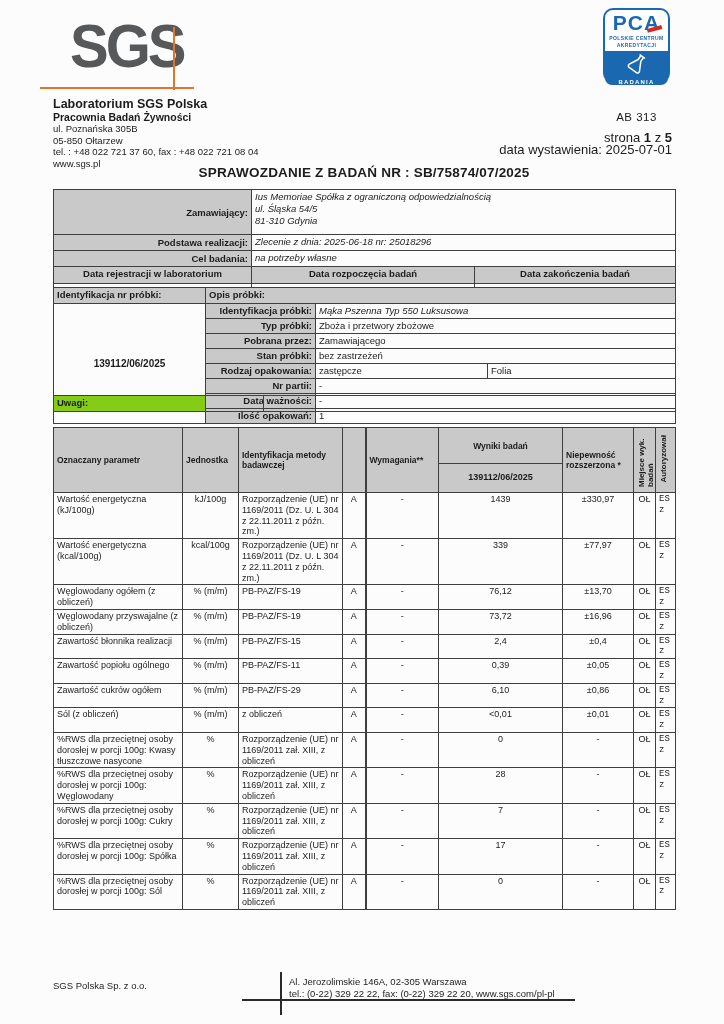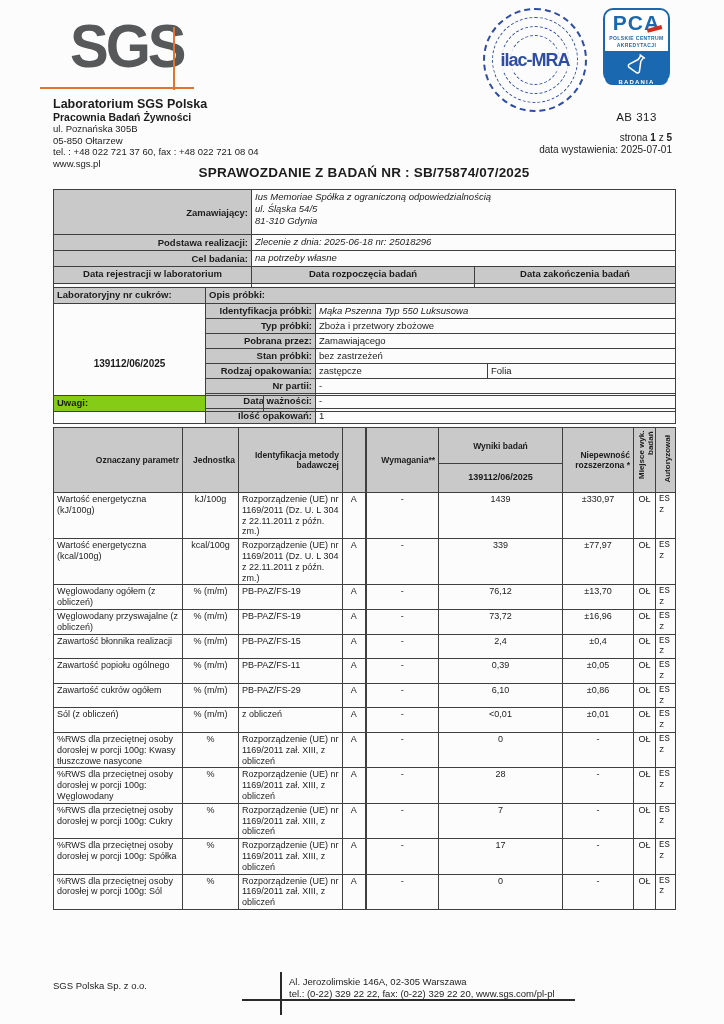--- a/index.html
+++ b/index.html
@@ -35,21 +35,21 @@
   .pca-red { position:absolute; right:-2px; top:16px; width:15px; height:3.5px; background:#d42b1e;
              transform:rotate(-15deg); }
   .pca-sub { font-size:5px; font-weight:bold; color:#1a68b0; text-align:center; line-height:6.5px;
              text-transform:uppercase; letter-spacing:0.4px; margin-top:1px; }
   .pca-box { margin-top:3px; width:100%; flex:1; background:#1a68b0; border-radius:0 0 7px 7px;
              display:flex; flex-direction:column; align-items:center; justify-content:center; }
   .pca-box svg { display:block; }
   .pca-badania { font-size:6px; color:#fff; font-weight:bold; letter-spacing:1.2px; margin-top:2px; }
   .ab-number { position:absolute; left:603px; top:111px; width:67px; text-align:center;
                font-size:11.5px; letter-spacing:0.5px; }
-  .page-info { position:absolute; right:52px; top:132px; text-align:right; font-size:10px; line-height:11.5px; }
+  .page-info { position:absolute; right:52px; top:132px; text-align:right; font-size:13px; line-height:11.5px; }
 
   
   .report-title { position:absolute; left:53px; top:165px; width:622px; text-align:center;
                   font-size:13.5px; font-weight:bold; letter-spacing:0.2px; }
 
   
   table { border-collapse:collapse; table-layout:fixed; }
   td, th { border:1px solid #3f3f3f; font-size:9.5px; padding:1px 3px; vertical-align:top;
            overflow:hidden; word-wrap:break-word; }
 
@@ -68,21 +68,21 @@
   .sample-table .shead { background:#c9c9c9; font-weight:bold; height:13px; }
   .sample-table .labno { font-weight:bold; text-align:center; vertical-align:middle; font-size:10px; }
   .sample-table .slbl { background:#c9c9c9; font-weight:bold; text-align:right; }
   .italic { font-style:italic; }
   .uwagi-table { position:absolute; left:53px; top:395px; width:622px; }
   .uwagi-table td { height:13px; line-height:12px; }
   .uwagi-table .ulbl { background:#84cc16; font-weight:bold; }
 
   
   .results-table { position:absolute; left:53px; top:427px; width:622px; }
-  .results-table th { background:#c9c9c9; font-size:8.5px; font-weight:bold; text-align:right;
+  .results-table th { background:#c9c9c9; font-size:8.5px; font-weight:bold; text-align:left;
                       vertical-align:middle; line-height:10px; }
   .results-table td { font-size:9px; line-height:10.8px; }
   .hdr-row th { height:62px; }
   .th-wyniki { padding:0; }
   .wyn-top { height:33px; border-bottom:1px solid #3f3f3f; display:flex; align-items:center; justify-content:center; }
   .wyn-bot { height:27px; display:flex; align-items:center; justify-content:center; font-size:9px; }
   .vert { writing-mode:vertical-rl; transform:rotate(180deg); display:inline-block;
           max-height:56px; line-height:9px; font-size:8px; }
   .b-thick { border-left-width:2px; }
   .c-unit, .c-flag, .c-req, .c-res, .c-unc, .c-place { text-align:center; }
@@ -105,27 +105,20 @@
 
   <div class="addr-block">
     <div class="lab-name">Laboratorium SGS Polska</div>
     <div class="lab-dept">Pracownia Badań Żywności</div>
     <div class="addr-line">ul. Poznańska 305B</div>
     <div class="addr-line">05-850 Ołtarzew</div>
     <div class="addr-line">tel. : +48 022 721 37 60, fax : +48 022 721 08 04</div>
     <div class="addr-line">www.sgs.pl</div>
   </div>
 
-  <div class="ilac-stamp">
-    <div class="ilac-ring ilac-r1"></div>
-    <div class="ilac-ring ilac-r2"></div>
-    <div class="ilac-ring ilac-r3"></div>
-    <div class="ilac-ring ilac-r4"></div>
-    <div class="ilac-label">ilac-MRA</div>
-  </div>
 
   <div class="pca-badge">
     <div class="pca-abbr">
       <span>PCA</span>
       <span class="pca-red"></span>
     </div>
     <div class="pca-sub">
       <div>Polskie Centrum</div>
       <div>Akredytacji</div>
     </div>
@@ -194,21 +187,21 @@
 
   <table class="sample-table">
     <colgroup>
         <col style="width:152px">
         <col style="width:110px">
         <col style="width:172px">
         <col style="width:188px">
       </colgroup>
     <tbody>
         <tr>
-      <td class="shead">Laboratoryjny nr cukrów:</td>
+      <td class="shead">Identyfikacja nr próbki:</td>
       <td class="shead" colspan="3">Opis próbki:</td>
     </tr>
     <tr>
       <td class="labno" rowspan="8">139112/06/2025</td>
       <td class="slbl">Identyfikacja próbki:</td>
       <td class="italic" colspan="2">Mąka Pszenna Typ 550 Luksusowa</td>
     </tr>
     <tr>
       <td class="slbl">Typ próbki:</td>
       <td colspan="2">Zboża i przetwory zbożowe</td>

